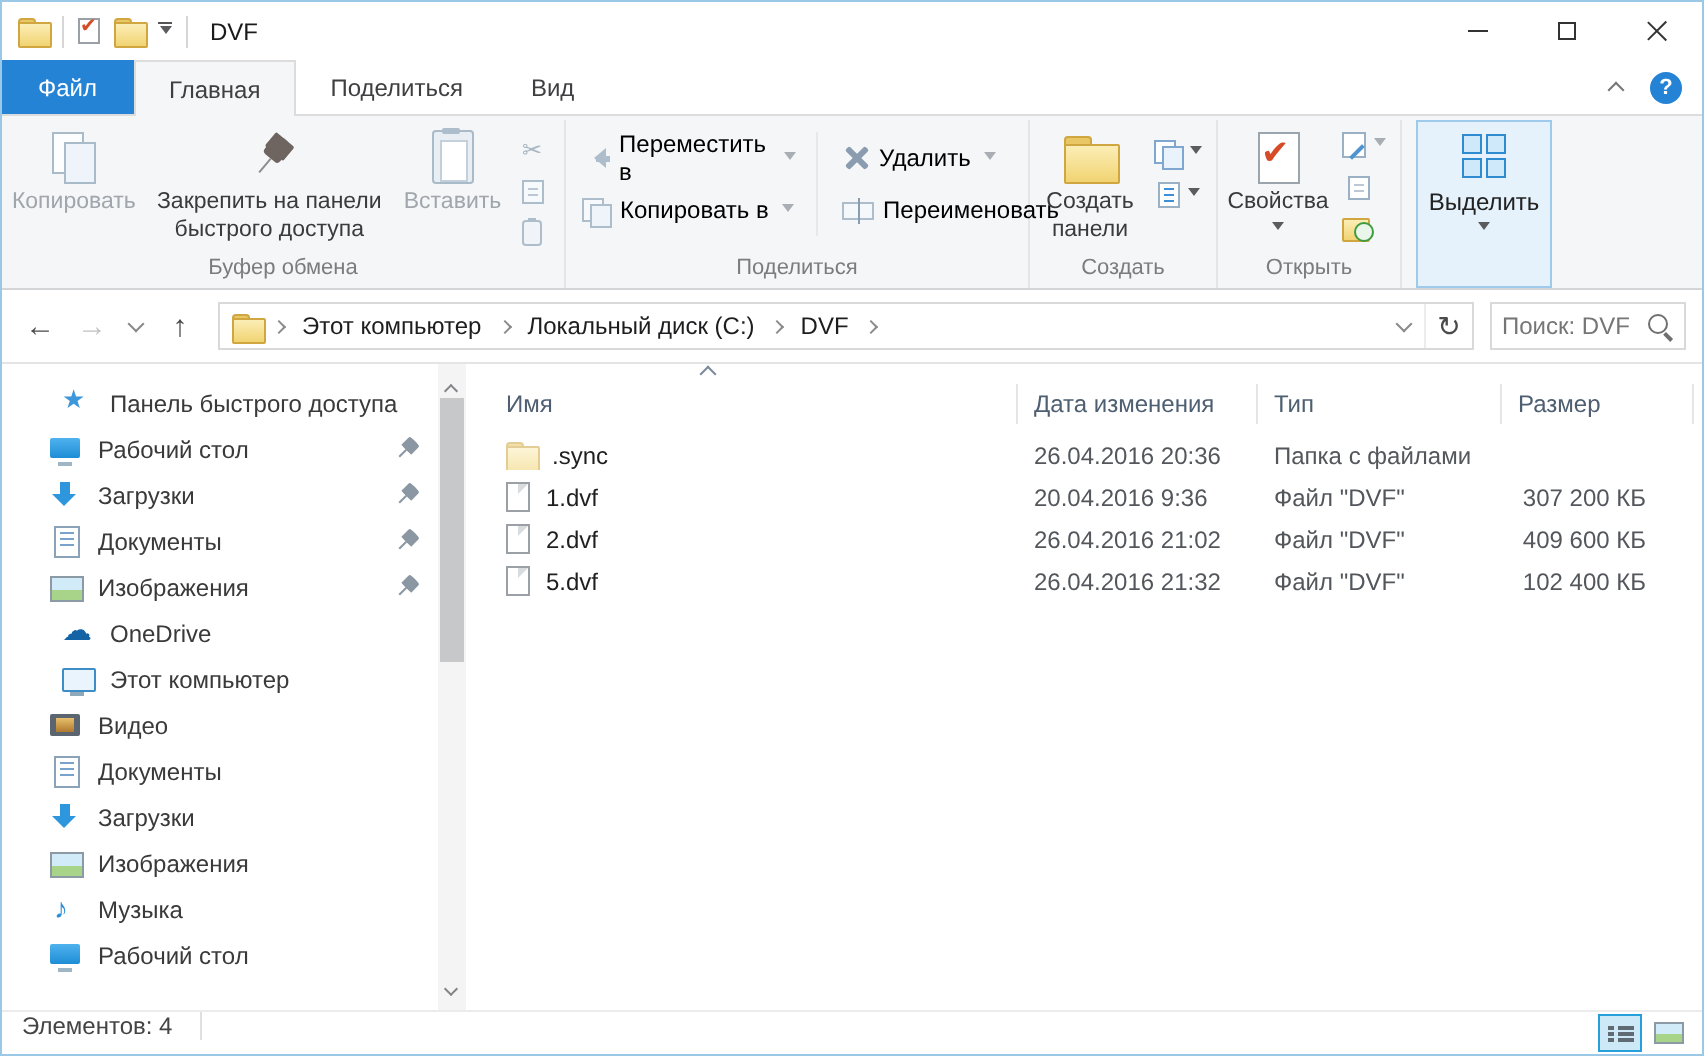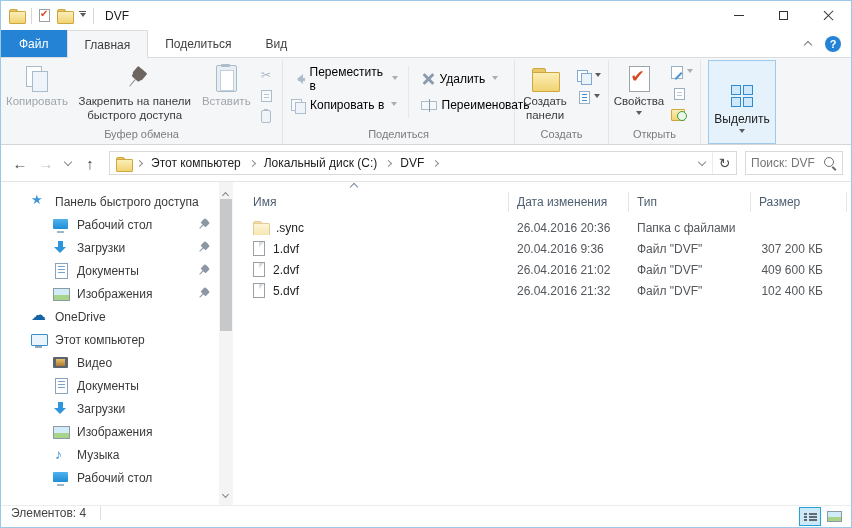--- a/index.html
+++ b/index.html
@@ -100,21 +100,21 @@
 
 .rprops{position:relative;width:21px;height:26px;background:#fff;border:1px solid #9aa5ad}
 .rprops .chk{position:absolute;left:1px;top:1px;font-size:17px;font-weight:bold;color:#d64a26;line-height:1}
 .op-edit{width:12px;height:13px;border:1px solid #9ab0c4;background:#fff;position:relative}
 .op-edit::before{content:"";position:absolute;left:2px;top:8px;width:9px;height:2px;background:#4f94d2;transform:rotate(-45deg)}
 .op-history{position:relative;width:16px;height:13px}
 .op-history::before{content:"";position:absolute;left:0;top:1px;width:12px;height:10px;background:linear-gradient(#fbeeb6,#f1d372);border:1px solid #cfa63f;border-radius:1px}
 .op-history::after{content:"";position:absolute;right:0;bottom:0;width:8px;height:8px;border-radius:50%;background:#eaf6ea;border:1.5px solid #3f9b3f}
 
 
-.selectbtn{margin-left:7px;width:68px;background:#e6f2fb;border:1px solid #9ecaeb;display:flex;flex-direction:column;align-items:center;padding-top:24px}
+.selectbtn{margin-left:7px;width:68px;background:#e6f2fb;border:1px solid #9ecaeb;display:flex;flex-direction:column;align-items:center;padding-top:6px}
 .sel-grid{display:grid;grid-template-columns:10px 10px;grid-template-rows:10px 10px;gap:2px;margin-bottom:5px}
 .sel-grid span{background:#cfe9fb;border:1px solid #2f8bd0}
 
 
 .addressrow{height:37px;flex:none;display:flex;align-items:center;background:#fff;border-bottom:1px solid #e4e4e4;padding:0 8px}
 .navbtns{display:flex;align-items:center;gap:4px;margin-right:8px}
 .navbtn{width:22px;height:24px;display:flex;align-items:center;justify-content:center;font-size:15px;color:#4b4b4d}
 .navbtn.dis{color:#c3c3c4}
 .navbtn.small{width:14px}
 .addrbox{flex:1;height:24px;border:1px solid #d9d9d9;display:flex;align-items:center;background:#fff}
@@ -129,21 +129,21 @@
 .searchbox input{border:none;outline:none;width:100%;font-size:12px;font-family:inherit;color:#444;background:transparent}
 .searchbox input::placeholder{color:#767676;opacity:1}
 .mag{position:relative;width:14px;height:14px;flex:none}
 .mag::before{content:"";position:absolute;left:1px;top:1px;width:8px;height:8px;border:1.5px solid #6f6f6f;border-radius:50%}
 .mag::after{content:"";position:absolute;left:10px;top:10px;width:5px;height:1.6px;background:#6f6f6f;transform:rotate(45deg);transform-origin:0 0}
 
 
 .main{flex:1;display:flex;overflow:hidden;background:#fff}
 .sidebar{width:232px;flex:none;position:relative;padding-top:8px;overflow:hidden}
 .side-item{display:flex;align-items:center;height:23px;padding-left:30px;position:relative;color:#3a3a3a;font-size:12px}
-.side-item.indent{padding-left:52px}
+.side-item.indent{padding-left:24px}
 .side-sec{}
 .sic{width:16px;height:16px;position:relative;display:inline-block;flex:none;margin-right:8px}
 .ic-quickaccess::before{content:"★";position:absolute;left:0;top:-2px;font-size:13px;color:#3e97db}
 .ic-desktop::before{content:"";position:absolute;left:0;top:2px;width:15px;height:10px;background:linear-gradient(#4fb2ee,#1e8dd6);border-radius:1px}
 .ic-desktop::after{content:"";position:absolute;left:4px;bottom:0;width:7px;height:2px;background:#9fb6c6}
 .ic-pc::before{content:"";position:absolute;left:0;top:2px;width:15px;height:10px;background:#eaf4fc;border:1px solid #3d8dc6;border-radius:1px}
 .ic-pc::after{content:"";position:absolute;left:4px;bottom:0;width:7px;height:2px;background:#8fa8ba}
 .ic-downloads::before{content:"";position:absolute;left:5px;top:1px;width:5px;height:6px;background:#2d96dc}
 .ic-downloads::after{content:"";position:absolute;left:1px;top:7px;border:6.5px solid transparent;border-top:6.5px solid #2d96dc;border-bottom:none}
 .ic-documents::before{content:"";position:absolute;left:2px;top:0;width:11px;height:14px;background:#fff;border:1px solid #8aa3b8}

